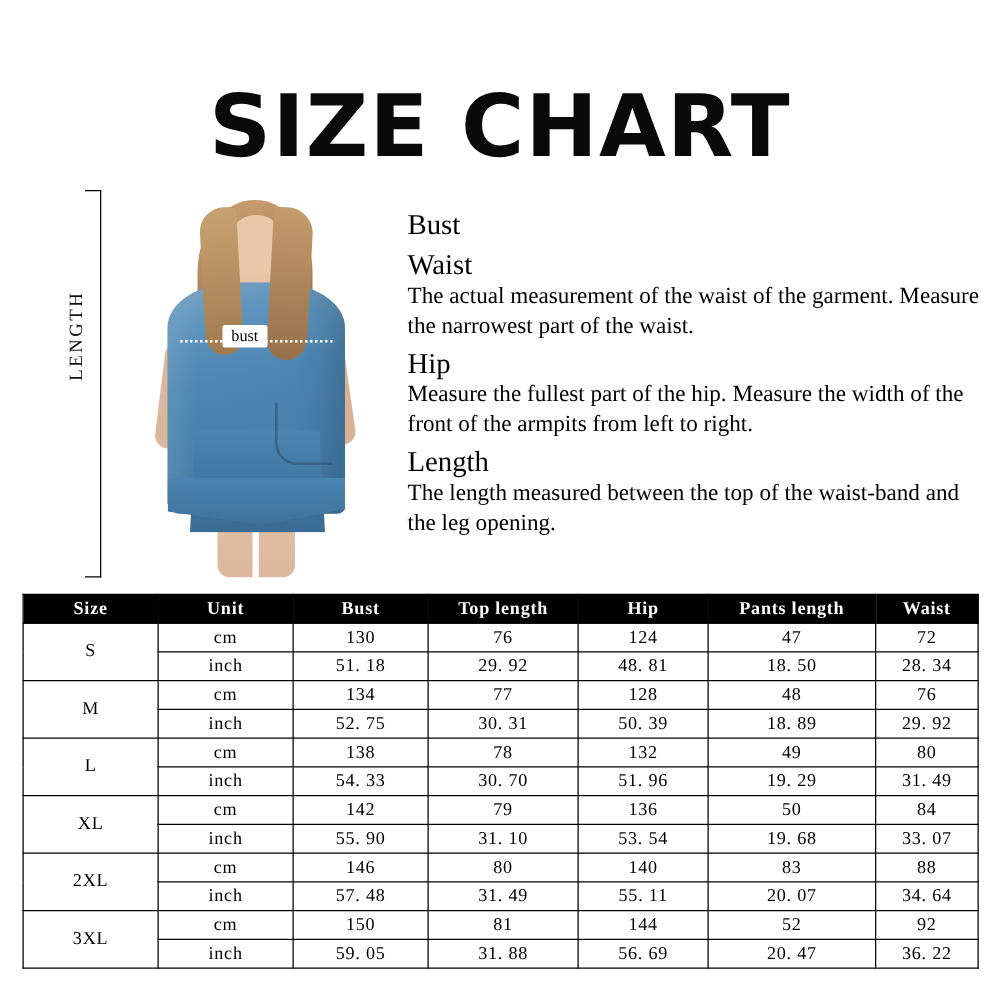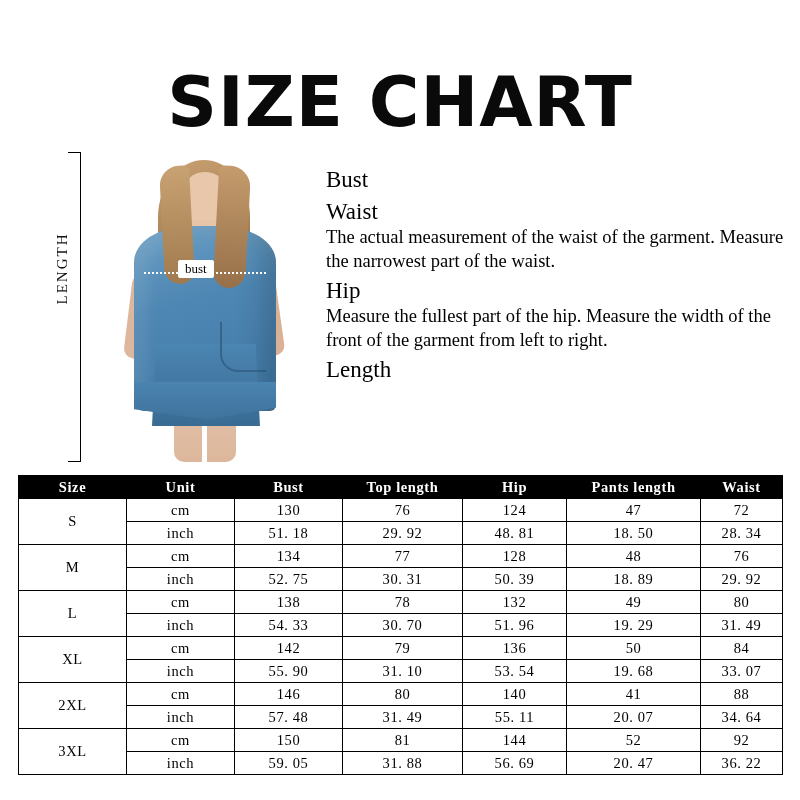--- a/index.html
+++ b/index.html
@@ -323,23 +323,24 @@
     </div>
   </div>
 
   <div class="defs">
     <div class="def-term">Bust</div>
 
     <div class="def-term">Waist</div>
     <div class="def-desc">The actual measurement of the waist of the garment. Measure the narrowest part of the waist.</div>
 
     <div class="def-term">Hip</div>
-    <div class="def-desc">Measure the fullest part of the  hip. Measure the width of the front of the garment from left to right.</div>
+    <div class="def-desc">Measure the fullest part of the  hip. Measure the width of the front of the armpits from left to right.</div>
 
     <div class="def-term">Length</div>
+    <div class="def-desc">The length measured between the top of the waist-band and the leg opening.</div>
   </div>
 
   <div class="table-wrap">
     <table class="size-table">
       <colgroup>
         <col style="width:108px">
         <col style="width:108px">
         <col style="width:108px">
         <col style="width:120px">
         <col style="width:104px">
@@ -430,21 +431,21 @@
           <td>19. 68</td>
           <td>33. 07</td>
         </tr>
 
         <tr>
           <td class="size-cell" rowspan="2">2XL</td>
           <td>cm</td>
           <td>146</td>
           <td>80</td>
           <td>140</td>
-          <td>41</td>
+          <td>83</td>
           <td>88</td>
         </tr>
         <tr>
           <td>inch</td>
           <td>57. 48</td>
           <td>31. 49</td>
           <td>55. 11</td>
           <td>20. 07</td>
           <td>34. 64</td>
         </tr>

